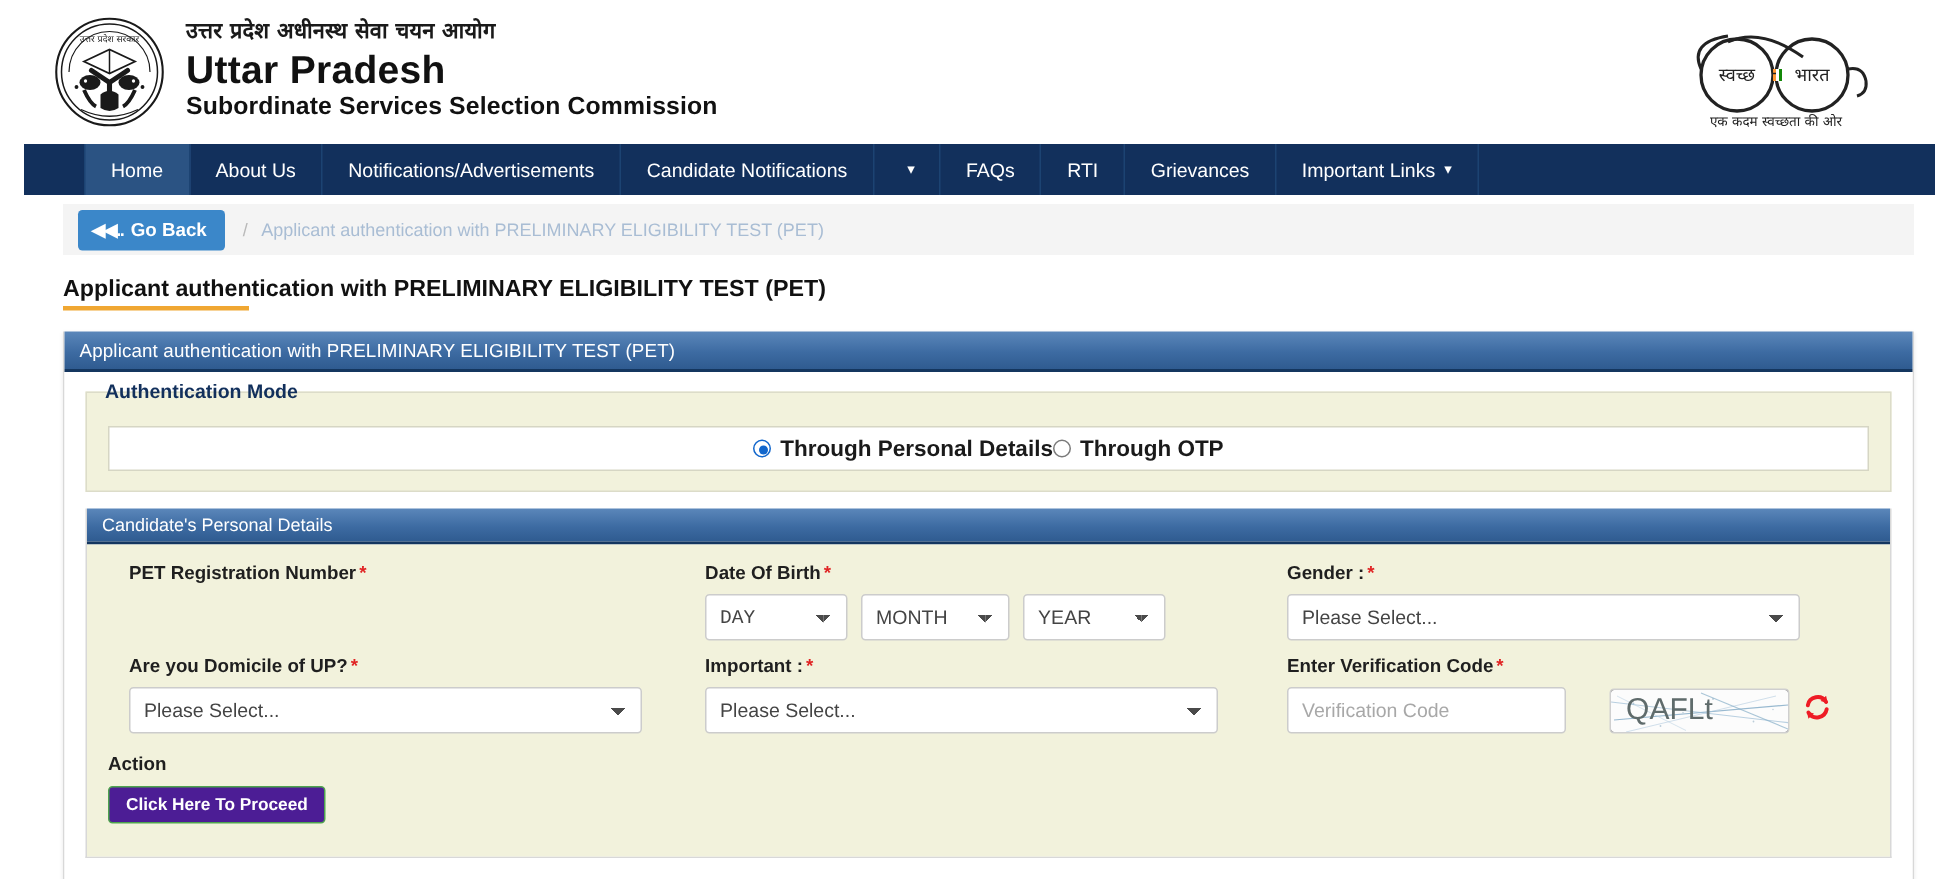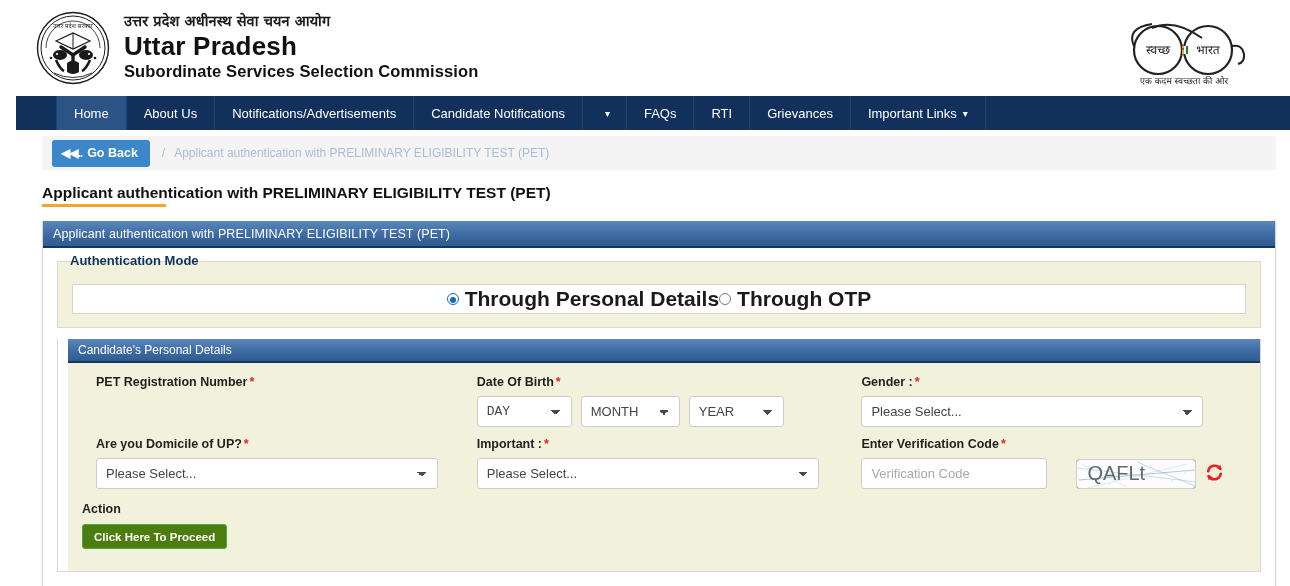--- a/index.html
+++ b/index.html
@@ -192,42 +192,41 @@
     border:1px solid #d6d6c4;
     height:30px;
     display:flex;
     align-items:center;
     justify-content:center;
   }
   .radio-row{
     display:flex;
     align-items:center;
     gap:0;
-    font-size:21px;
+    font-size:15px;
     font-weight:bold;
     color:#1a1a1a;
   }
   .radio-opt{ display:flex; align-items:center; gap:6px; cursor:pointer; }
   .rad{
     width:12px;height:12px;border-radius:50%;
     border:1px solid #7a7a7a;background:#fff;
     display:inline-block;position:relative;flex:0 0 12px;
   }
   .rad.on{ border-color:#1166cc; }
   .rad.on:after{
     content:"";position:absolute;left:2.5px;top:2.5px;
     width:6px;height:6px;border-radius:50%;background:#1166cc;
   }
 
   
   .inner-panel{
     border:1px solid #d8d8d8;
     border-top:none;
     margin-top:2px;
-    padding-left:10px;
   }
   .inner-head{
     height:24px;
     background:linear-gradient(to bottom,#5b87ba 0%,#3d6ba2 55%,#2f5b90 100%);
     border-bottom:2px solid #14365f;
     color:#fff;
     font-size:12px;
     display:flex;align-items:center;
     padding-left:10px;
   }
@@ -324,21 +323,21 @@
     cursor:pointer;
     display:inline-block;
   }
 
   .action-block{ padding:0 14px; margin-top:13px; }
   .action-label{
     font-size:12.5px;font-weight:bold;color:#1f1f1f;
     margin-bottom:8px;display:block;
   }
   .proceed-btn{
-    background:#4d7c0f;
+    background:#4c1d95;
     border:1px solid #4ea34e;
     border-radius:3px;
     color:#fff;
     font-size:11.5px;
     font-weight:bold;
     height:25px;
     padding:0 11px;
     cursor:pointer;
     font-family:"Liberation Sans", sans-serif;
     text-align:center;

